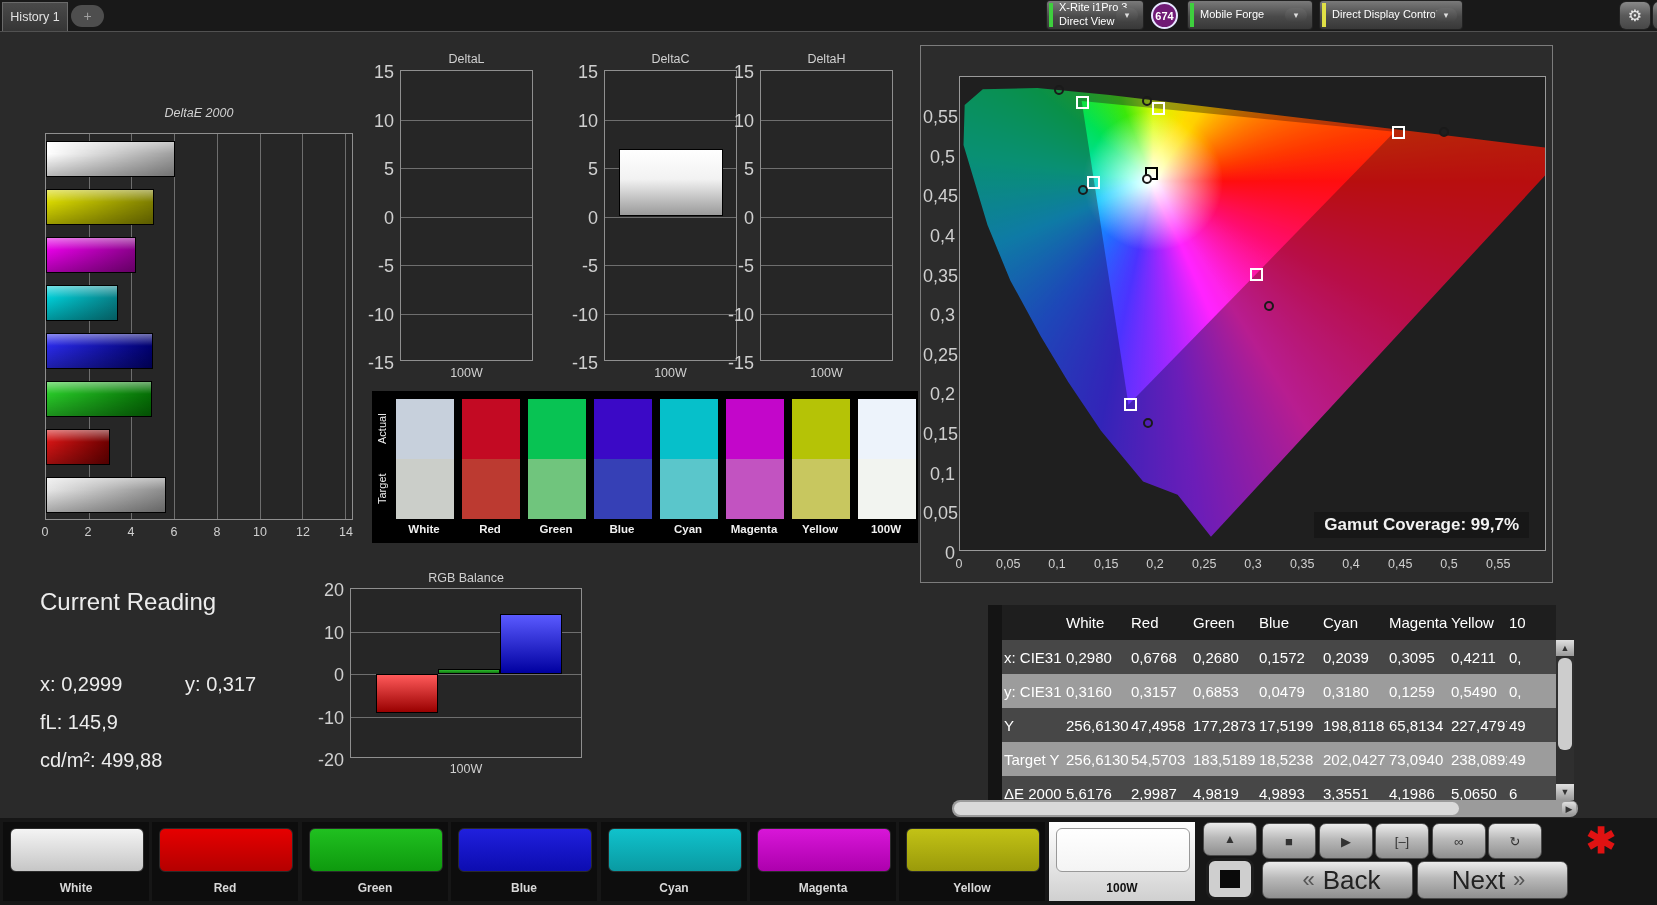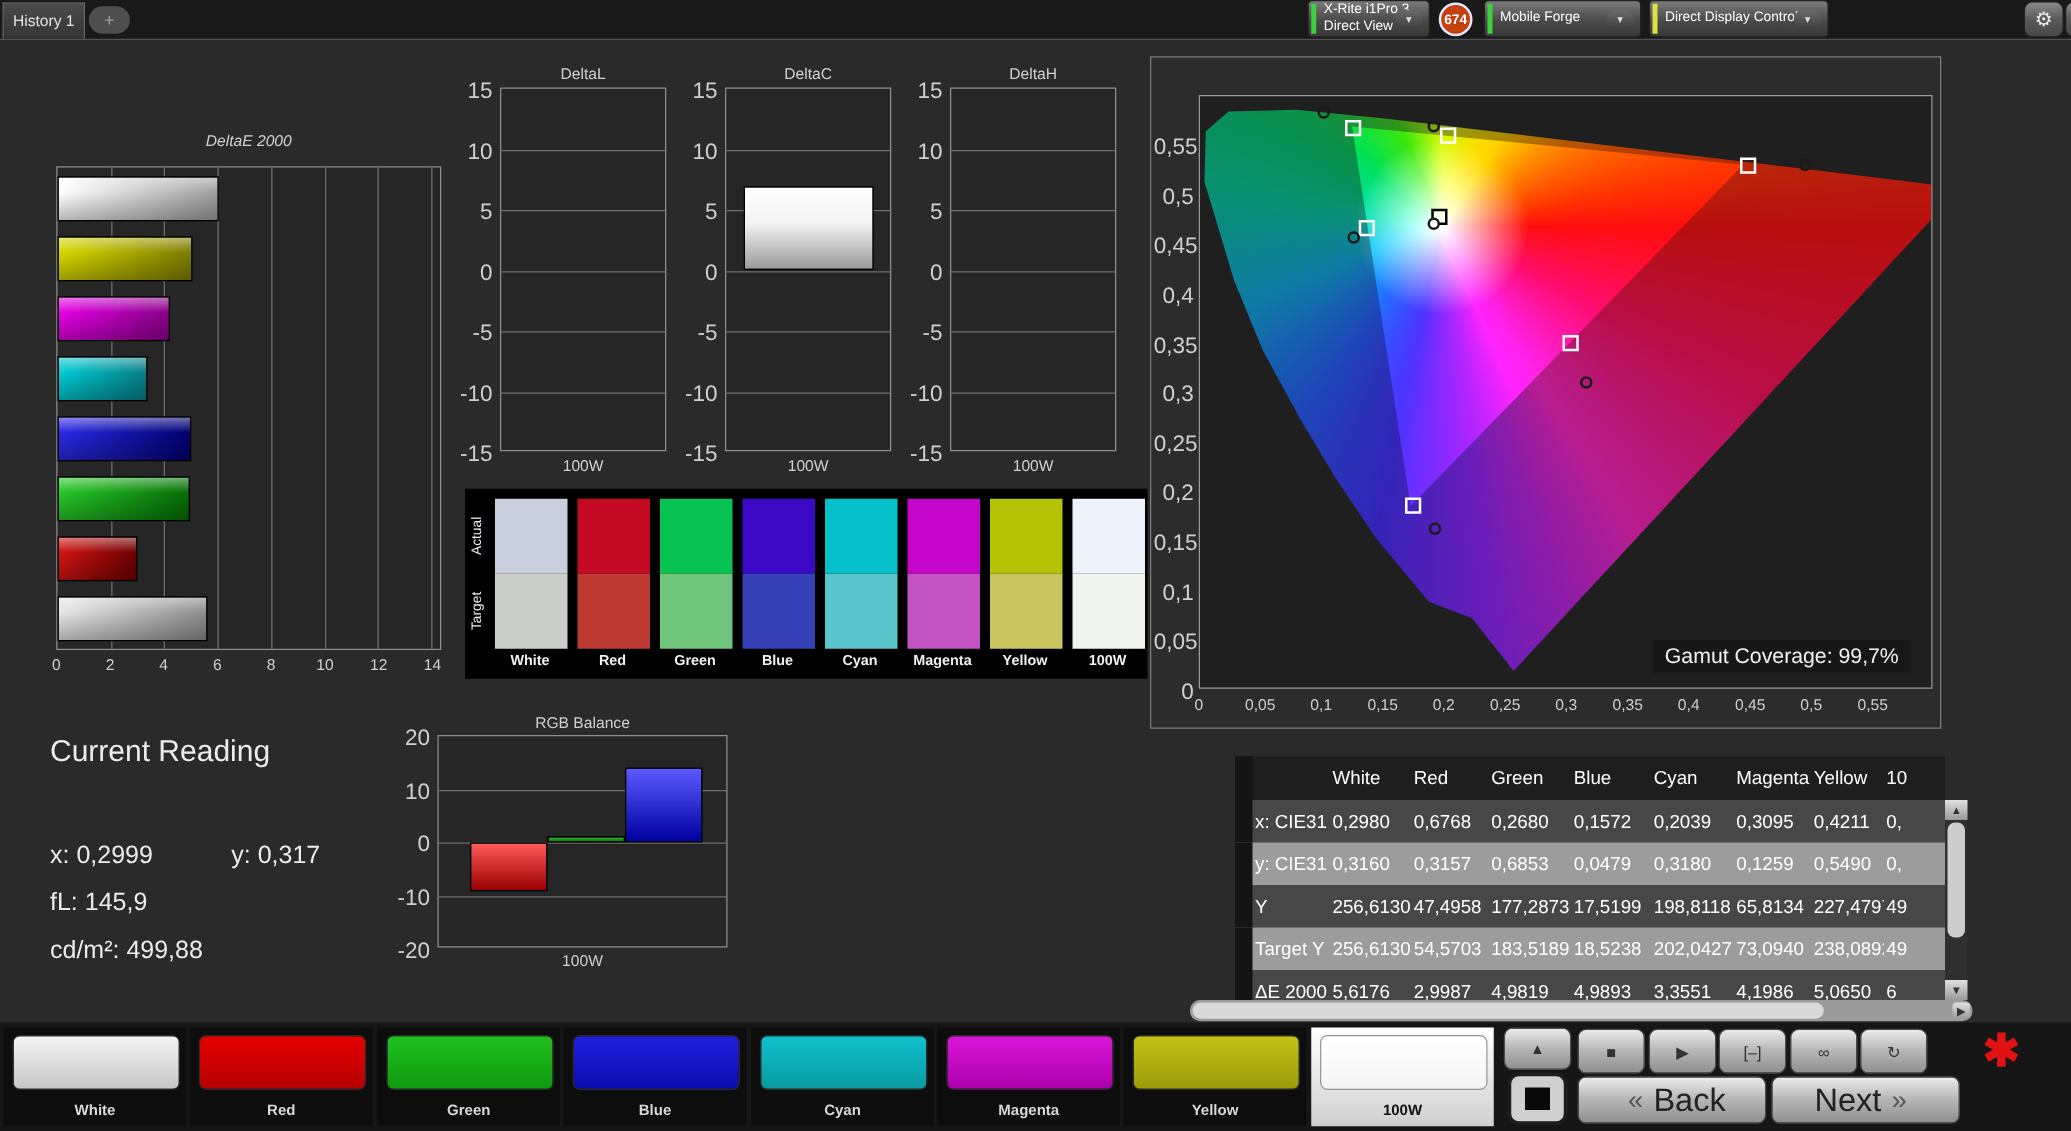--- a/index.html
+++ b/index.html
@@ -11,21 +11,21 @@
   .tab{position:absolute;left:2px;top:2px;width:64px;height:28px;background:linear-gradient(#4a4a4a,#353535);
        border:1px solid #6a6a6a;border-bottom:none;color:#e2e2e2;font-size:12.5px;display:flex;align-items:center;justify-content:center;}
   .tab-add{position:absolute;left:71px;top:5px;width:33px;height:22px;border-radius:11px;background:#4e4e4e;color:#a0a0a0;
        font-size:14px;display:flex;align-items:center;justify-content:center;}
   .dd{position:absolute;top:1px;height:28px;border-radius:3px;background:linear-gradient(#7a7a7a,#4a4a4a 55%,#383838);
       box-shadow:0 0 0 1px #222;color:#fff;display:flex;align-items:center;}
   .dd .strip{position:absolute;left:2px;top:2px;bottom:2px;width:4px;}
   .dd .txt{margin-left:12px;font-size:11px;line-height:1.25;white-space:nowrap;}
   .dd .chev{position:absolute;right:5px;width:22px;height:15px;border-radius:8px;background:linear-gradient(#6a6a6a,#3f3f3f);
       color:#ddd;font-size:9px;display:flex;align-items:center;justify-content:center;}
-  .badge{position:absolute;top:2px;width:27px;height:27px;border-radius:50%;background:#c2410c;border:2px solid #e6e6ff;
+  .badge{position:absolute;top:2px;width:27px;height:27px;border-radius:50%;background:#701a75;border:2px solid #e6e6ff;
       color:#fff;font-size:11px;font-weight:bold;display:flex;align-items:center;justify-content:center;box-sizing:border-box;}
   .iconbtn{position:absolute;top:2px;border-radius:6px;background:linear-gradient(#8a8a8a,#5a5a5a 50%,#474747);
       box-shadow:0 0 0 1px #222;color:#e8e8e8;display:flex;align-items:center;justify-content:center;}
   
   .pagetitle{position:absolute;left:48px;top:46px;font-size:35px;font-weight:300;color:#e4ebf2;letter-spacing:.5px;}
   .charttitle{position:absolute;font-size:12.5px;color:#d0d0d0;text-align:center;}
   .plot{position:absolute;background:#262626;border:1px solid #8f8f8f;box-sizing:border-box;}
   .grid-v{position:absolute;top:0;bottom:0;width:1px;background:#6e6e6e;}
   .grid-h{position:absolute;left:0;right:0;height:1px;background:#6e6e6e;}
   .hbar{position:absolute;left:0;height:36px;border:1px solid #000;box-sizing:border-box;}
@@ -36,21 +36,21 @@
   .reading-title{position:absolute;left:40px;top:588px;font-size:24px;color:#ececec;}
   .reading{position:absolute;font-size:20px;color:#ececec;margin-top:16px;}
   
   .swpanel{position:absolute;left:372px;top:391px;width:546px;height:152px;background:#000;}
   .swside{position:absolute;left:3px;width:14px;height:60px;writing-mode:vertical-rl;transform:rotate(180deg);
       color:#eee;font-size:11px;display:flex;align-items:center;justify-content:center;}
   .swname{position:absolute;width:58px;text-align:center;font-size:11.5px;font-weight:bold;color:#f0f0f0;}
   .swpatch{position:absolute;width:58px;}
   
   .ciepanel{position:absolute;left:920px;top:45px;width:633px;height:538px;background:#2c2c2c;border:1px solid #7c7c7c;box-sizing:border-box;}
-  #cie-plot{position:absolute;left:38px;top:30px;width:587px;height:475px;background:#1f1f1f;border:1px solid #9a9a9a;box-sizing:border-box;overflow:hidden;}
+  #cie-plot{position:absolute;left:38px;top:30px;width:587px;height:475px;background:#1f1f1f;border:1px solid #9a9a9a;box-sizing:border-box;overflow:hidden;font-weight:bold;}
   .cie-fill{position:absolute;inset:0;
       background:
         radial-gradient(circle at 33% 22%, rgba(255,255,255,.95), rgba(255,255,255,0) 13%),
         conic-gradient(from 0deg at 33% 22%, #c8e420, #eec000 35deg, #ff7000 60deg, #ff1414 90deg,
           #ff1464 118deg, #ff28c8 148deg, #9628ff 172deg, #4632ff 192deg, #2864ff 218deg,
           #14aae6 248deg, #0cc8a0 278deg, #0cc864 308deg, #46d01e 338deg, #c8e420 360deg);}
   #horseshoe{filter:brightness(.72);}
   #gamut-tri{filter:brightness(1.08) saturate(1.15);}
   .msq{position:absolute;width:13px;height:13px;border:2px solid #fff;box-sizing:border-box;}
   .mci{position:absolute;width:10px;height:10px;border-radius:50%;border:2px solid #1a1a1a;box-sizing:border-box;}
@@ -188,21 +188,21 @@
         </div>
         <div class="ytick" style="left: 6px; top: 12px; width: 38px; position: absolute;">15</div>
         <div class="ytick" style="left: 6px; top: 60.5px; width: 38px; position: absolute;">10</div>
         <div class="ytick" style="left: 6px; top: 109px; width: 38px; position: absolute;">5</div>
         <div class="ytick" style="left: 6px; top: 157.5px; width: 38px; position: absolute;">0</div>
         <div class="ytick" style="left: 6px; top: 206px; width: 38px; position: absolute;">-5</div>
         <div class="ytick" style="left: 6px; top: 254.5px; width: 38px; position: absolute;">-10</div>
         <div class="ytick" style="left: 6px; top: 303px; width: 38px; position: absolute;">-15</div>
         <div class="charttitle" style="left: 50px; top: 316px; width: 133px; position: absolute;">100W</div>
       </div>
-      <div class="abs" style="left: 530px; top: 50px; width: 185px; height: 340px;">
+      <div class="abs" style="left: 554px; top: 50px; width: 185px; height: 340px;">
         <div class="charttitle" style="left: 50px; top: 2px; width: 133px; position: absolute;">DeltaC</div>
         <div class="plot" style="left: 50px; top: 20px; width: 133px; height: 291px;">
           <div class="grid-h" style="top: 48.5px;"></div>
           <div class="grid-h" style="top: 97px;"></div>
           <div class="grid-h" style="top: 145.5px;"></div>
           <div class="grid-h" style="top: 194px;"></div>
           <div class="grid-h" style="top: 242.5px;"></div>
           <div class="vbar" style="left: 14px; width: 104px; top: 77.6px; height: 67.9px; background: linear-gradient(rgb(255, 255, 255), rgb(242, 242, 242) 45%, rgb(154, 154, 154));"></div>
         </div>
         <div class="ytick" style="left: 6px; top: 12px; width: 38px; position: absolute;">15</div>

